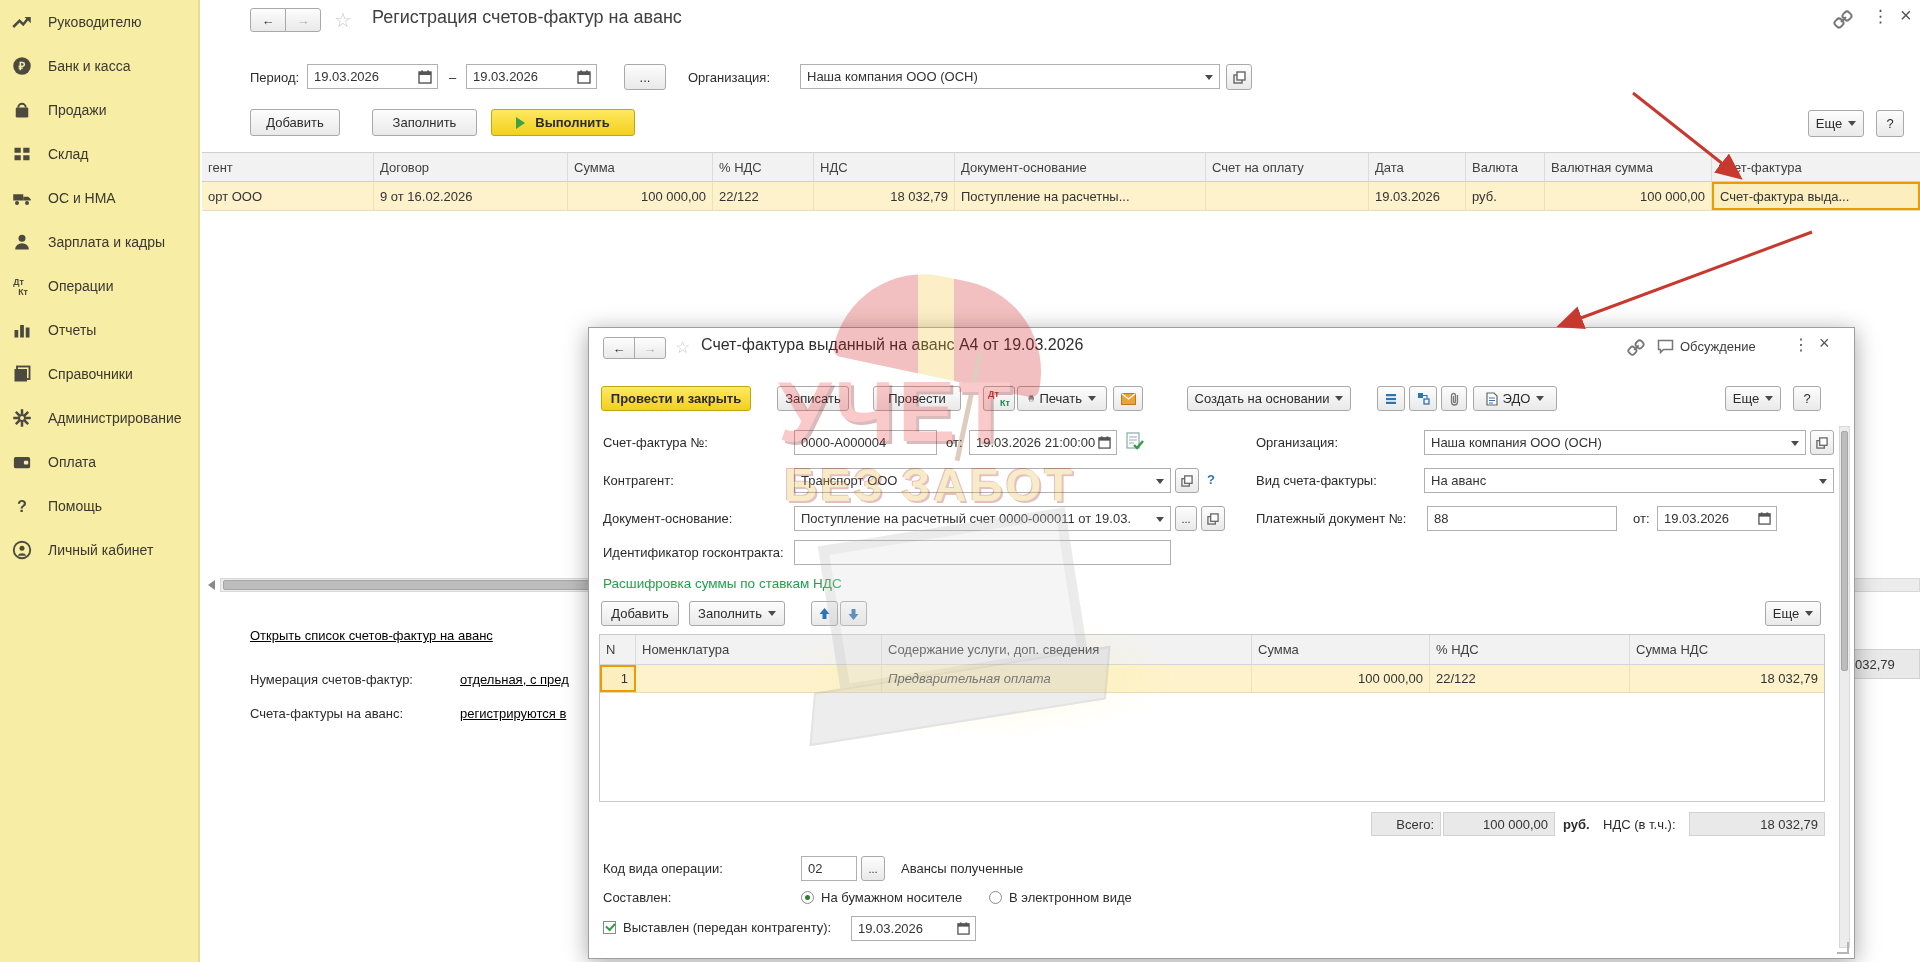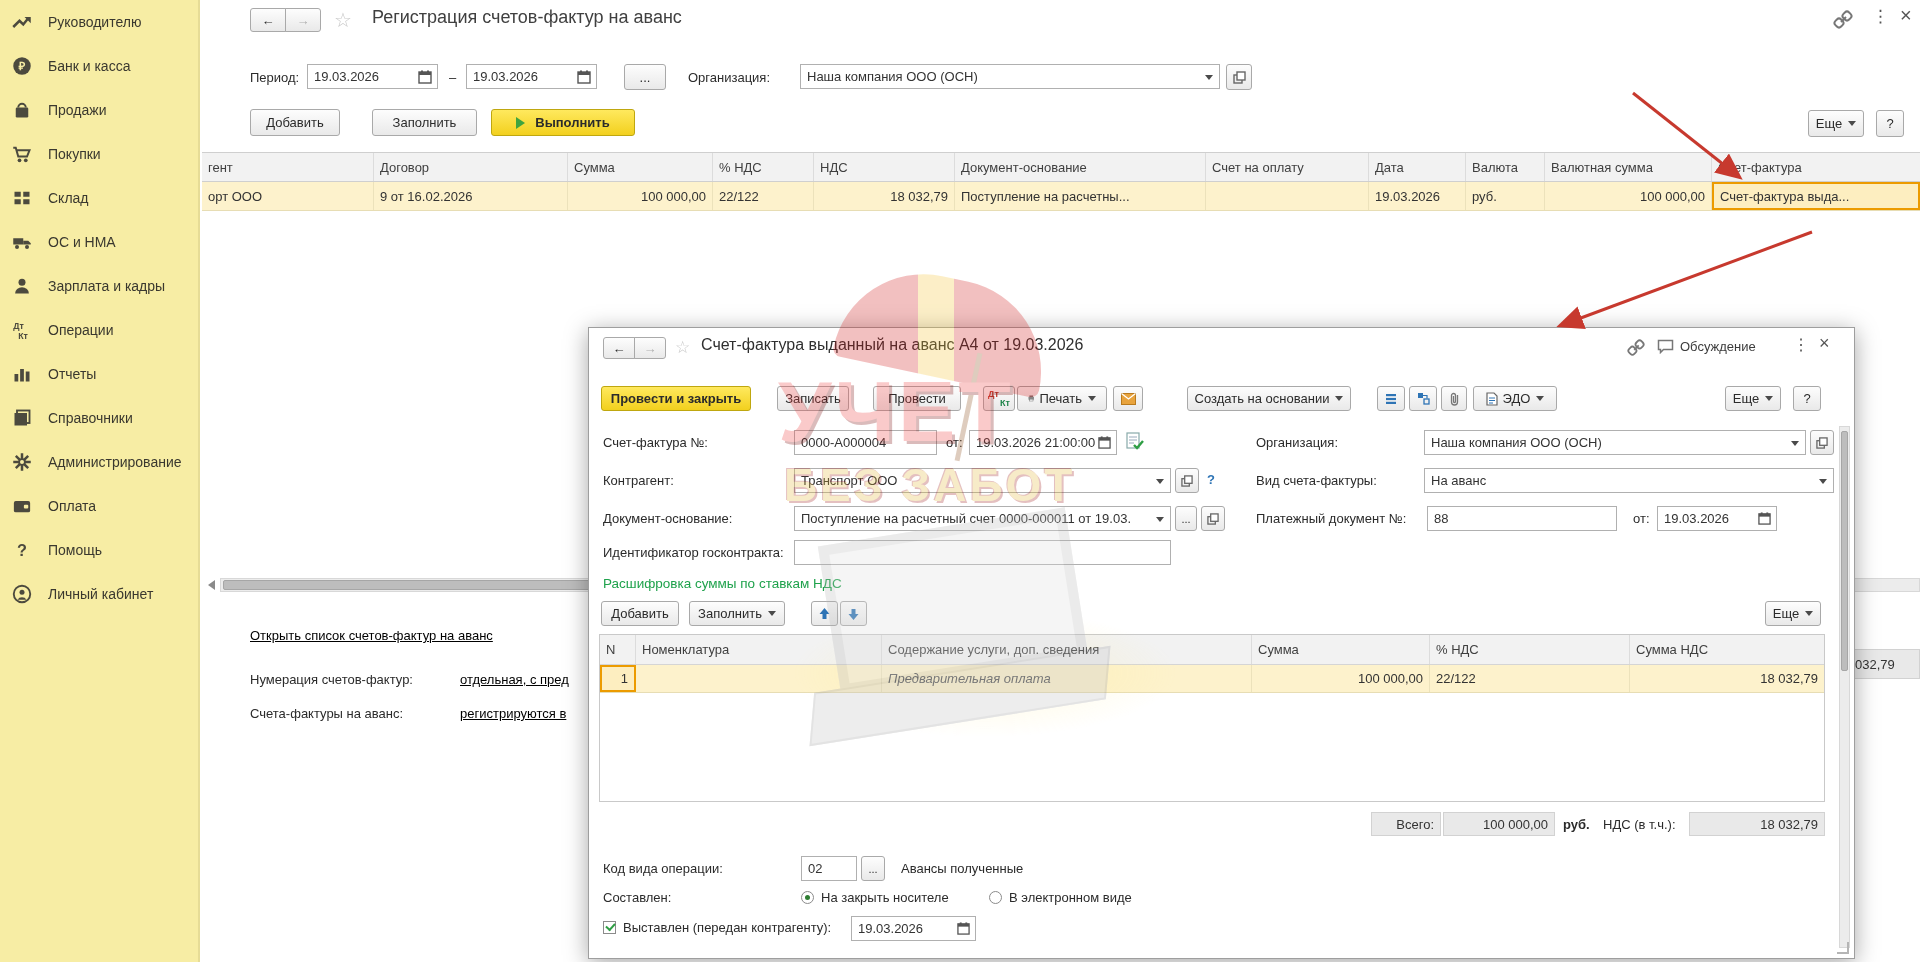--- a/index.html
+++ b/index.html
@@ -60,28 +60,20 @@
     </div>
     <div class="side-item">
       <svg class="sicon" viewBox="0 0 16 16">
           <path d="M5 6 a3 3 0 0 1 6 0" stroke="#4c4a3e" stroke-width="1.6" fill="none"></path>
           <rect x="3" y="6" width="10" height="8" rx="1" fill="#4c4a3e"></rect>
         </svg>
       <span class="txt">Продажи</span>
     </div>
     <div class="side-item">
       <svg class="sicon" viewBox="0 0 16 16">
-          <path d="M1 3 h2 l2 7 h7 l2-5 H4" stroke="#4c4a3e" stroke-width="1.6" fill="none"></path>
-          <circle cx="6" cy="13" r="1.5" fill="#4c4a3e"></circle>
-          <circle cx="11" cy="13" r="1.5" fill="#4c4a3e"></circle>
-        </svg>
-      <span class="txt">Покупки</span>
-    </div>
-    <div class="side-item">
-      <svg class="sicon" viewBox="0 0 16 16">
           <g fill="#4c4a3e">
             <rect x="2" y="3" width="5" height="4"></rect>
             <rect x="9" y="3" width="5" height="4"></rect>
             <rect x="2" y="9" width="5" height="4"></rect>
             <rect x="9" y="9" width="5" height="4"></rect>
           </g>
         </svg>
       <span class="txt">Склад</span>
     </div>
     <div class="side-item">
@@ -514,21 +506,21 @@
     <div class="input" style="left:212px; top:528px; width:56px;">
         <span>02</span>
       </div>
     <div class="btn" style="left:272px; top:528px; width:24px; height:25px; padding:0; font-size:11px;">
         <span>...</span>
       </div>
     <div class="lbl" style="left:312px; top:533px;">Авансы полученные</div>
 
     <div class="lbl" style="left:14px; top:562px;">Составлен:</div>
     <div class="radio sel" style="left:212px; top:563px;"></div>
-    <div class="lbl" style="left:232px; top:562px;">На закрыть носителе</div>
+    <div class="lbl" style="left:232px; top:562px;">На бумажном носителе</div>
     <div class="radio" style="left:400px; top:563px;"></div>
     <div class="lbl" style="left:420px; top:562px;">В электронном виде</div>
 
     <div class="checkbox checked" style="left:14px; top:593px;"></div>
     <div class="lbl" style="left:34px; top:592px;">Выставлен (передан контрагенту):</div>
     <div class="input" style="left:262px; top:588px; width:125px;">
       <span>19.03.2026</span>
       <span class="ibtn">
           <svg width="13" height="13" viewBox="0 0 14 14">
             <rect x="1" y="2" width="12" height="11" fill="none" stroke="#555" stroke-width="1.4"></rect>

